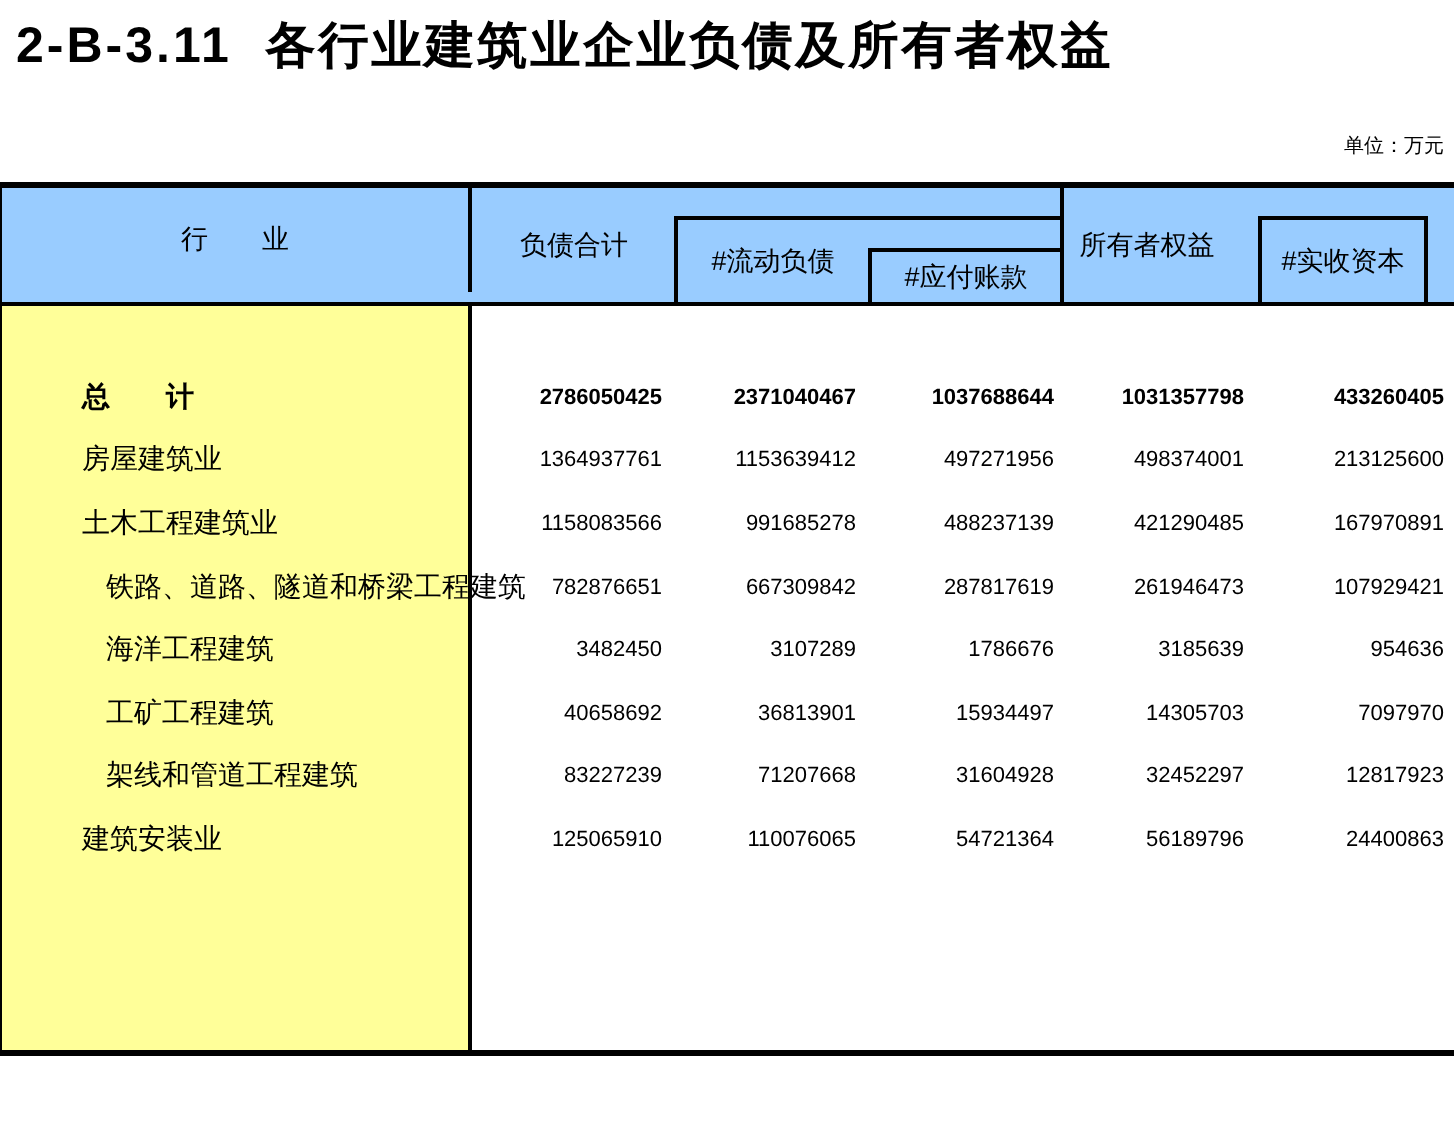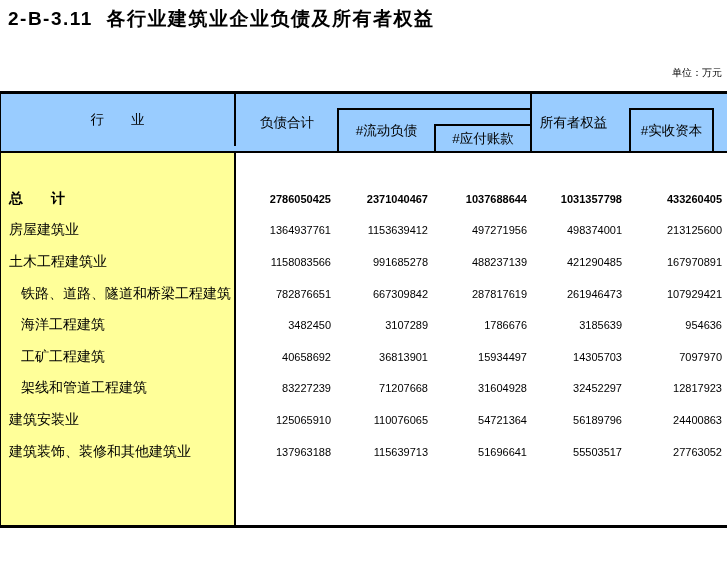--- a/index.html
+++ b/index.html
@@ -9,21 +9,21 @@
     height: 567px;
     background: #ffffff;
     font-family: "Liberation Sans", "DejaVu Sans", sans-serif;
     color: #000000;
     overflow: hidden;
   }
   .title {
     position: absolute;
     left: 8px;
     top: 6px;
-    font-size: 19px;
+    font-size: 25px;
     font-weight: bold;
     letter-spacing: 1.5px;
     white-space: pre;
   }
   .unit {
     position: absolute;
     right: 5px;
     top: 66px;
     font-size: 10px;
   }
@@ -76,20 +76,21 @@
     position: relative;
     height: 375px;
     border-left: 1px solid #000;
     border-bottom: 3px solid #000;
     background: linear-gradient(to right,
       #FFFF99 0px, #FFFF99 233px,
       #000000 233px, #000000 235px,
       #ffffff 235px);
     box-sizing: border-box;
     padding-top: 30px;
+    padding-left: 32px;
   }
   .trow {
     position: relative;
     height: 31.6px;
     display: flex;
     align-items: center;
     font-size: 14px;
   }
   .trow.bold { font-weight: bold; }
   .rlabel { padding-left: 8px; white-space: pre; }
@@ -183,23 +184,15 @@
           <div class="num c4">12817923</div>
         </div>
         <div class="trow">
           <div class="rlabel">建筑安装业</div>
           <div class="num c0">125065910</div>
           <div class="num c1">110076065</div>
           <div class="num c2">54721364</div>
           <div class="num c3">56189796</div>
           <div class="num c4">24400863</div>
         </div>
-        <div class="trow">
-          <div class="rlabel">建筑装饰、装修和其他建筑业</div>
-          <div class="num c0">137963188</div>
-          <div class="num c1">115639713</div>
-          <div class="num c2">51696641</div>
-          <div class="num c3">55503517</div>
-          <div class="num c4">27763052</div>
-        </div>
       </div>
   </div>
 </div>
 
 </body></html>

